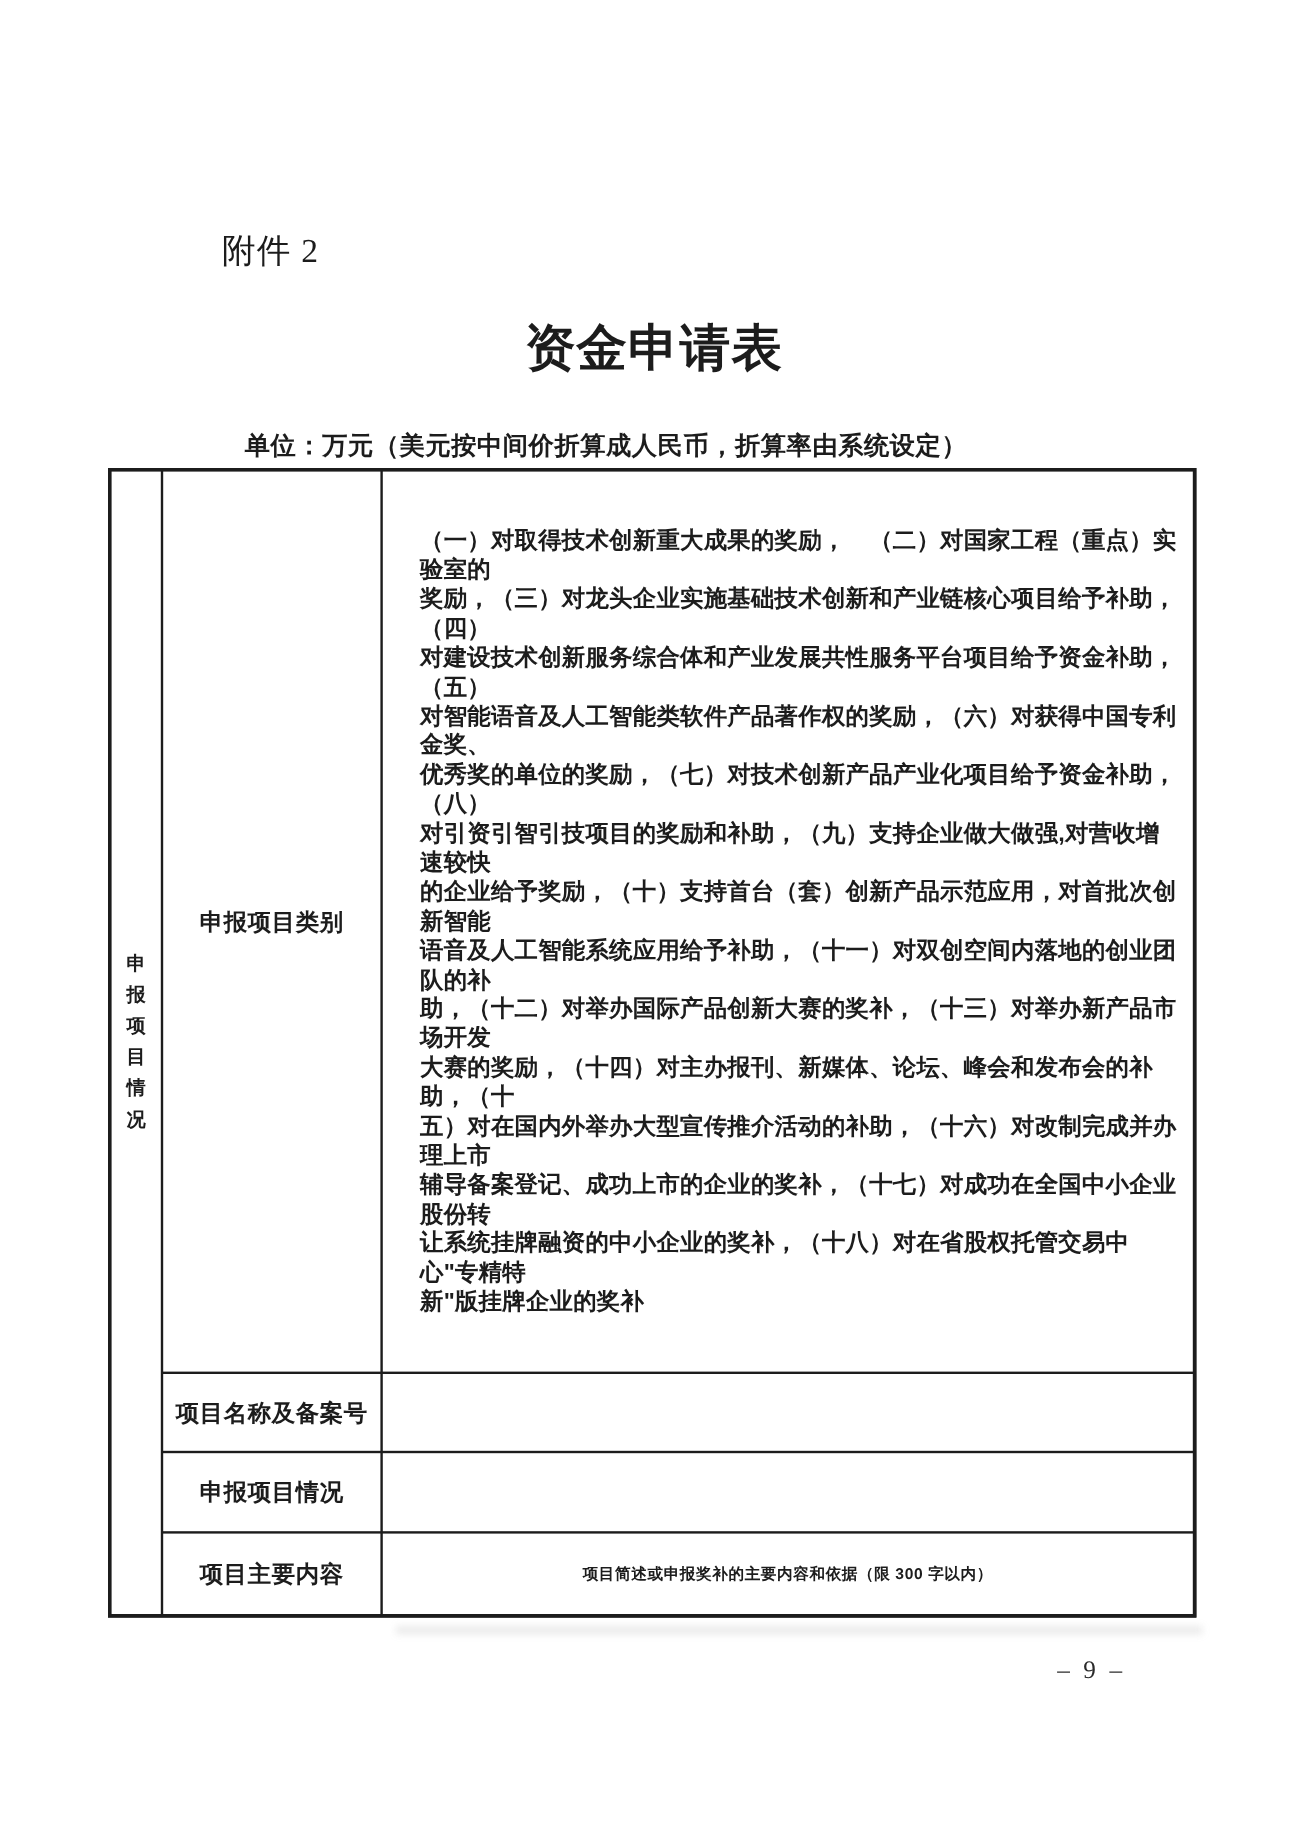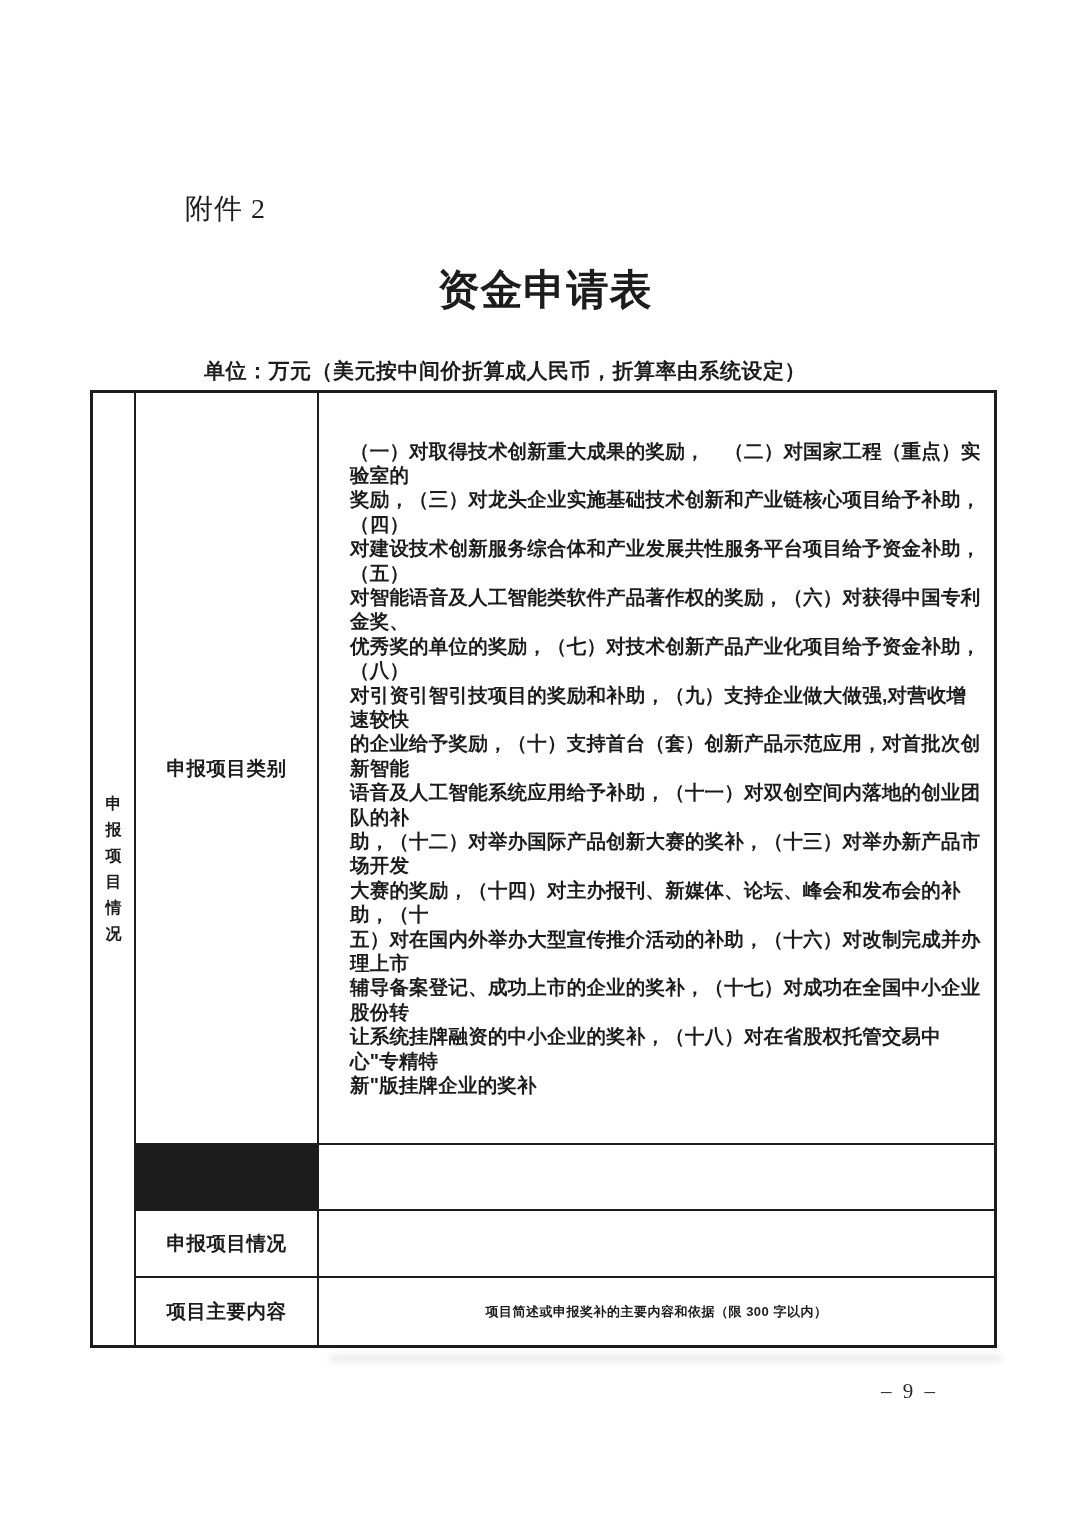--- a/index.html
+++ b/index.html
@@ -155,20 +155,21 @@
 的企业给予奖励，（十）支持首台（套）创新产品示范应用，对首批次创新智能
 语音及人工智能系统应用给予补助，（十一）对双创空间内落地的创业团队的补
 助，（十二）对举办国际产品创新大赛的奖补，（十三）对举办新产品市场开发
 大赛的奖励，（十四）对主办报刊、新媒体、论坛、峰会和发布会的补助，（十
 五）对在国内外举办大型宣传推介活动的补助，（十六）对改制完成并办理上市
 辅导备案登记、成功上市的企业的奖补，（十七）对成功在全国中小企业股份转
 让系统挂牌融资的中小企业的奖补，（十八）对在省股权托管交易中心"专精特
 新"版挂牌企业的奖补</div>
   </div>
 
+  <div class="cell label-cell" style="grid-column:2; grid-row:2;">项目名称及备案号</div>
   <div class="cell content-cell" style="grid-column:3; grid-row:2;">
     <div class="main-content-text"></div>
   </div>
 
   <div class="cell label-cell" style="grid-column:2; grid-row:3;">申报项目情况</div>
   <div class="cell content-cell" style="grid-column:3; grid-row:3;">
     <div class="main-content-text"></div>
   </div>
 
   <div class="cell label-cell" style="grid-column:2; grid-row:4;">项目主要内容</div>

